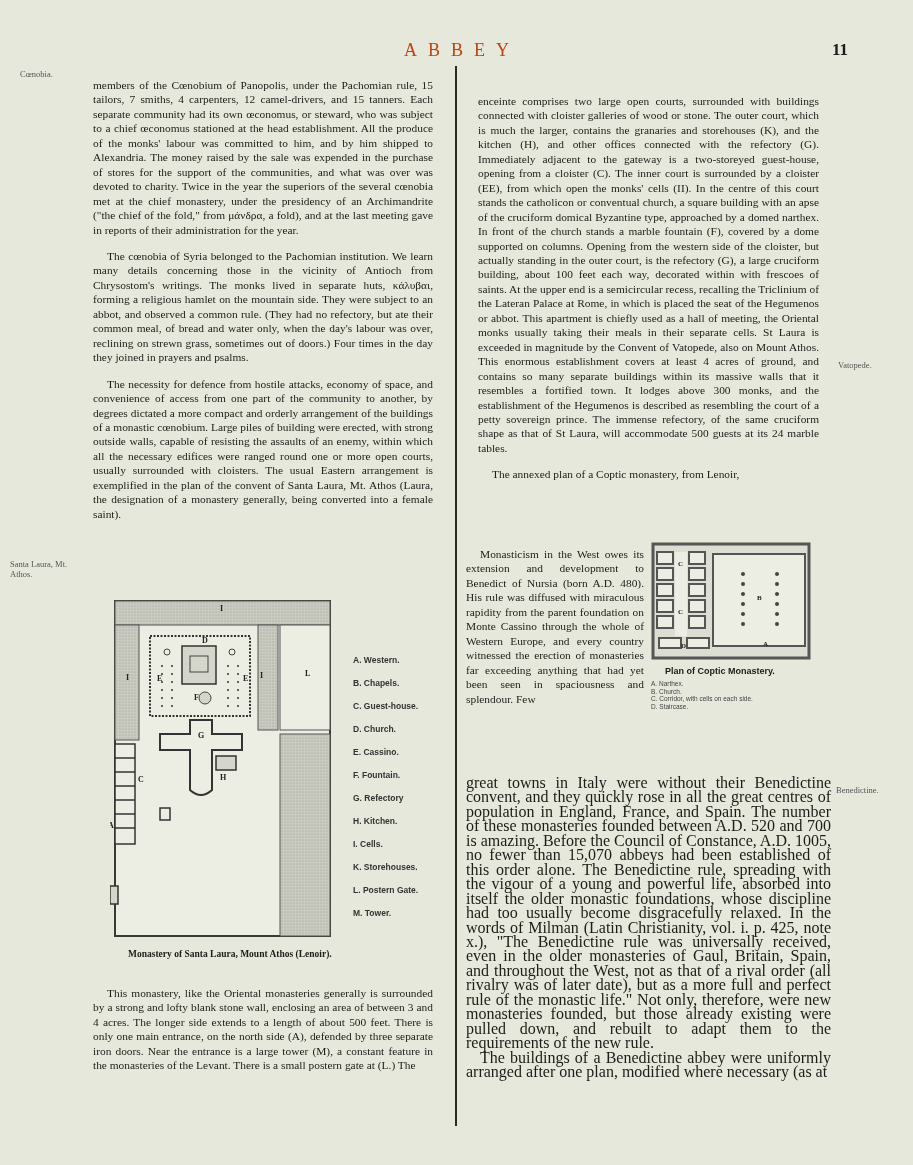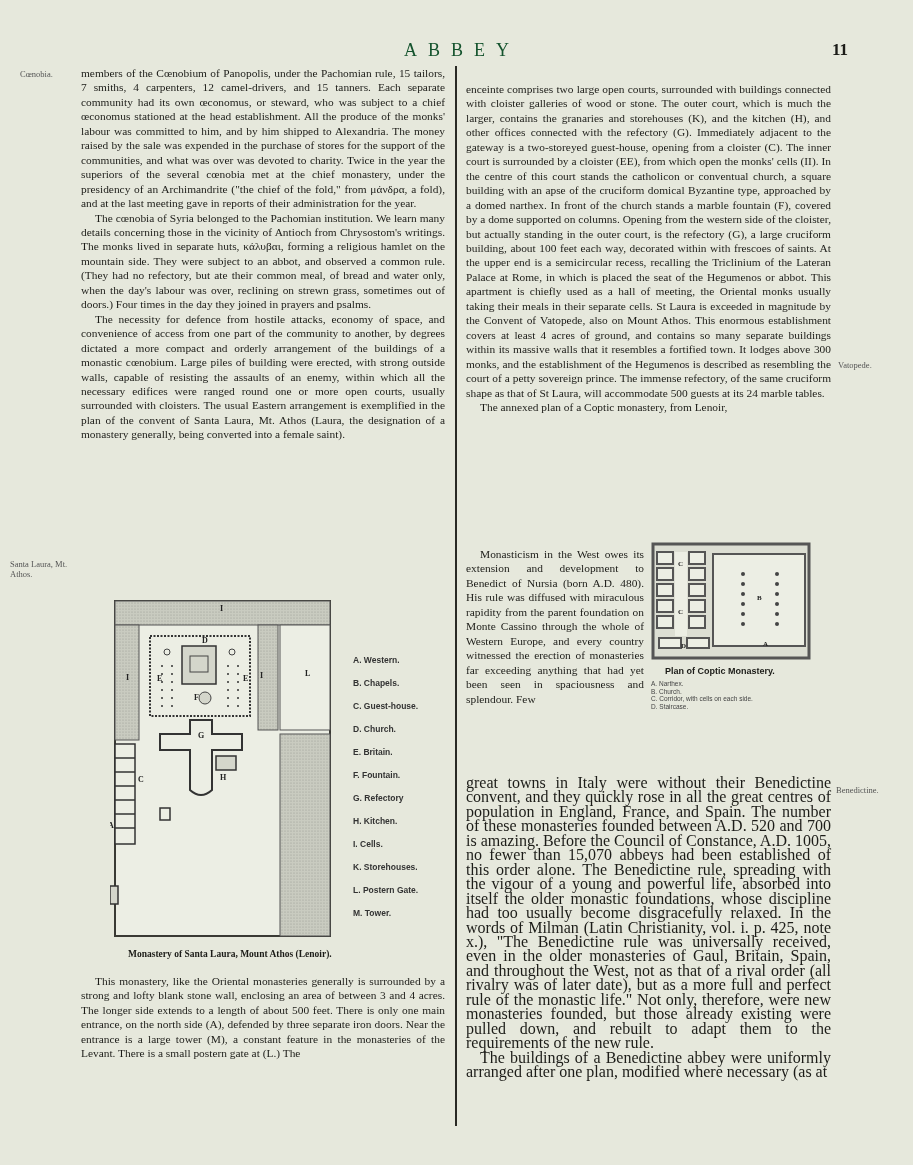--- a/index.html
+++ b/index.html
@@ -9,31 +9,31 @@
     font-family: "Liberation Serif", "DejaVu Serif", serif;
     color: #1c1c18;
     position: relative;
   }
   .page { position: absolute; left: 0; top: 0; width: 913px; height: 1165px; }
   .running-head {
     position: absolute; top: 40px; left: 0; width: 913px; height: 24px;
   }
   .running-title {
     position: absolute; left: 404px; top: 0;
-    font-size: 18px; letter-spacing: 11px; color: #14532d;
+    font-size: 18px; letter-spacing: 11px; color: #c2410c;
   }
   .page-number {
     position: absolute; left: 832px; top: 0;
     font-size: 17px; font-weight: bold;
   }
   .col {
     position: absolute; font-size: 11.4px; line-height: 14.45px;
     text-align: justify; hyphens: manual;
   }
-  .col p { margin: 0; font-family: Liberation Serif, serif; }
+  .col p { margin: 12px; font-family: Liberation Serif, serif; }
   .col p.indent { text-indent: 14px; }
   .col-left { left: 81px; top: 66px; width: 364px; }
   .col-right { left: 466px; top: 82px; width: 365px; }
   .col-left-bottom { left: 81px; top: 974px; width: 364px; }
   .rule {
     position: absolute; left: 455px; top: 66px; width: 1.5px; height: 1060px;
     background: #2a2a25;
   }
   .sidenote {
     position: absolute; font-size: 8.5px; line-height: 10px; color: #555;
@@ -173,21 +173,21 @@
         <text x="110" y="15">I</text>
         <text x="150" y="82">I</text>
         <text x="16" y="84">I</text>
       </g>
     </svg>
     <div class="legend-laura">
       <div>A. Western.</div>
       <div>B. Chapels.</div>
       <div>C. Guest-house.</div>
       <div>D. Church.</div>
-      <div>E. Britain.</div>
+      <div>E. Cassino.</div>
       <div>F. Fountain.</div>
       <div>G. Refectory</div>
       <div>H. Kitchen.</div>
       <div>I. Cells.</div>
       <div>K. Storehouses.</div>
       <div>L. Postern Gate.</div>
       <div>M. Tower.</div>
     </div>
     <div class="caption-laura">Monastery of Santa Laura, Mount Athos (Lenoir).</div>
   </div>

